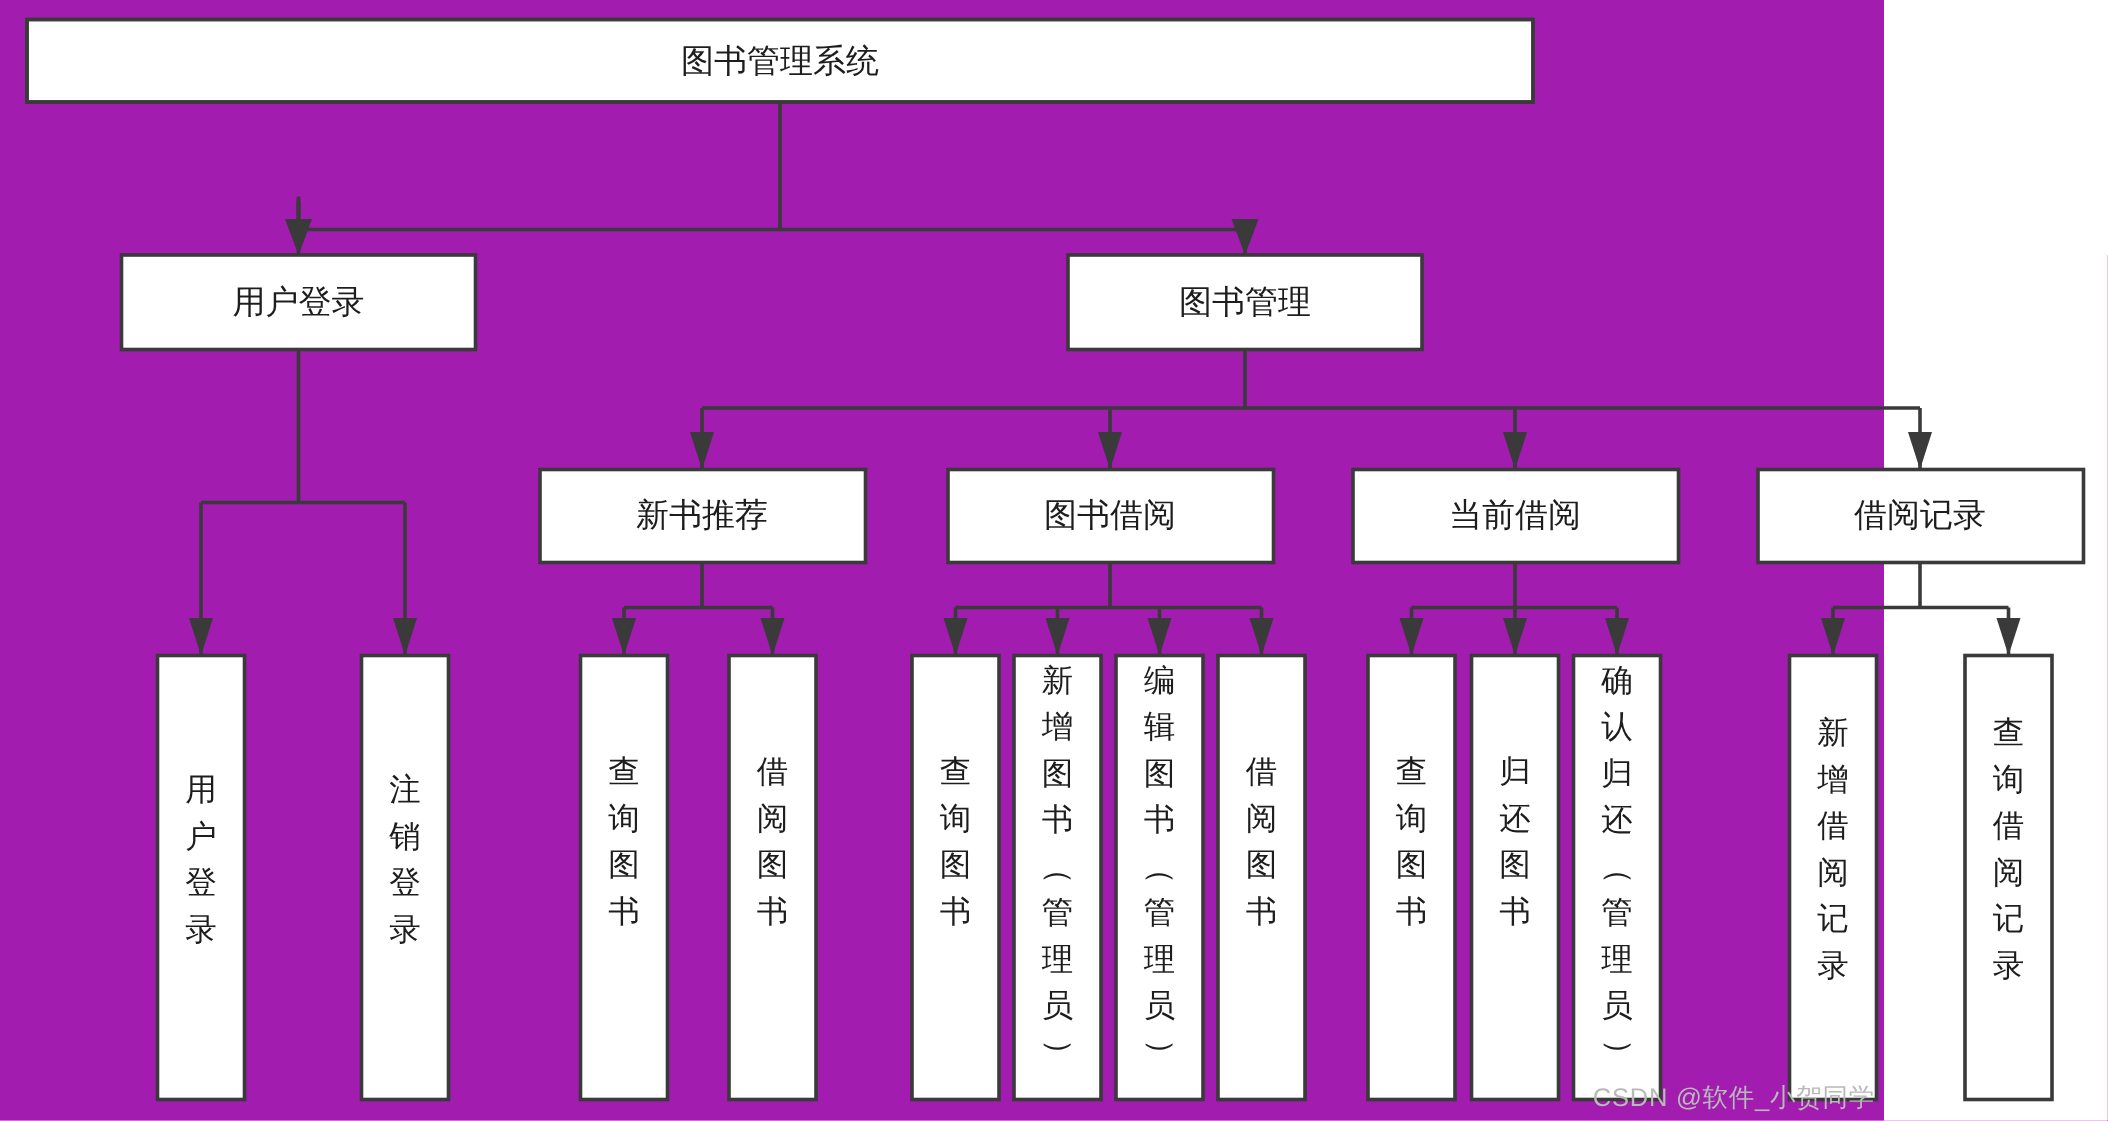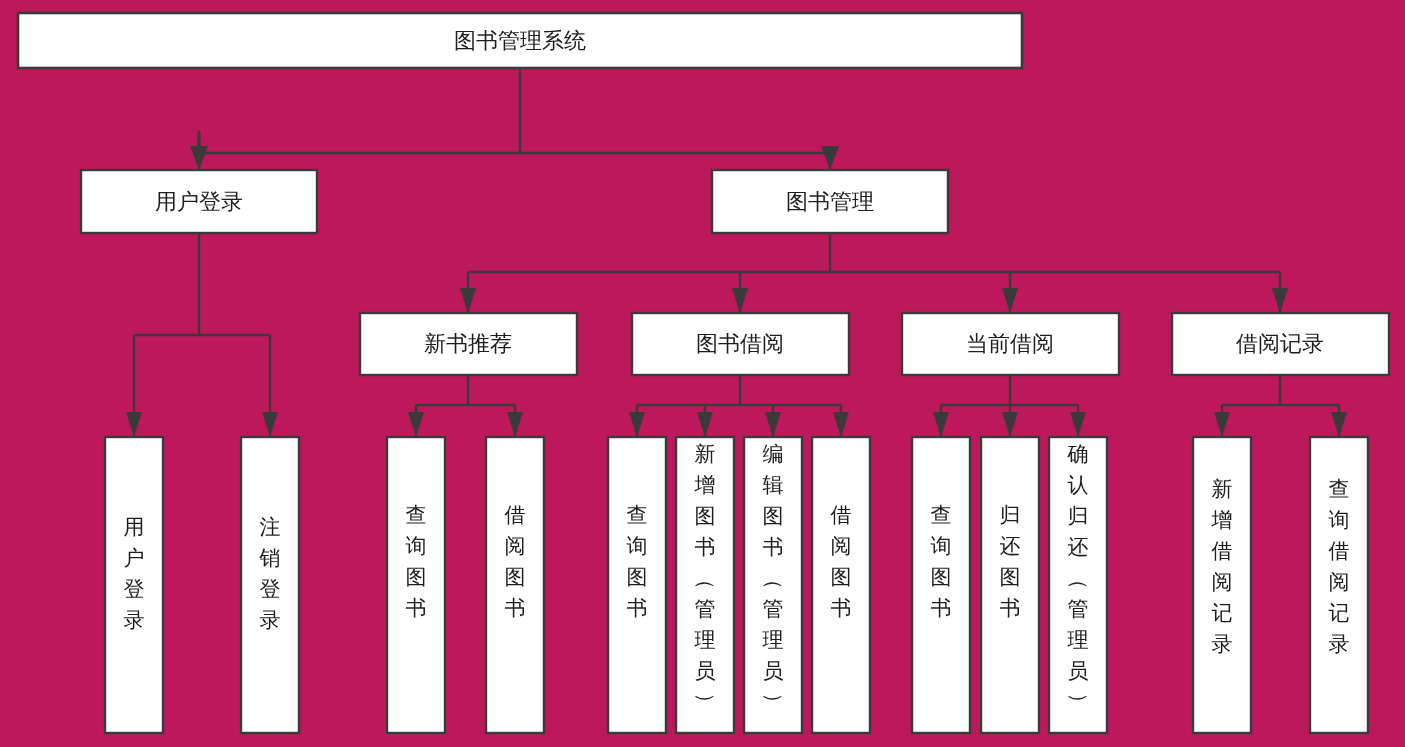--- a/index.html
+++ b/index.html
@@ -8,23 +8,23 @@
     background: #ffffff;
   }
   body {
     width: 1405px;
     height: 747px;
     font-family: "Liberation Sans", "DejaVu Sans", sans-serif;
     overflow: hidden;
   }
   #diagram-root {
     position: relative;
-    width: 1405px;
+    width: 1256px;
     height: 747px;
-    background: #be185d;
+    background: #a21caf;
   }
   svg#flow-svg {
     position: absolute;
     left: 0;
     top: 0;
     width: 1405px;
     height: 747px;
     display: block;
   }
   .node-box {
@@ -322,13 +322,14 @@
           <text class="node-label vertical" x="1339" y="490">查</text>
           <text class="node-label vertical" x="1339" y="521">询</text>
           <text class="node-label vertical" x="1339" y="552">借</text>
           <text class="node-label vertical" x="1339" y="583">阅</text>
           <text class="node-label vertical" x="1339" y="614">记</text>
           <text class="node-label vertical" x="1339" y="645">录</text>
         </g>
     </g>
   </svg>
 
+  <div class="watermark">CSDN @软件_小贺同学</div>
 </div>
 
 </body></html>

